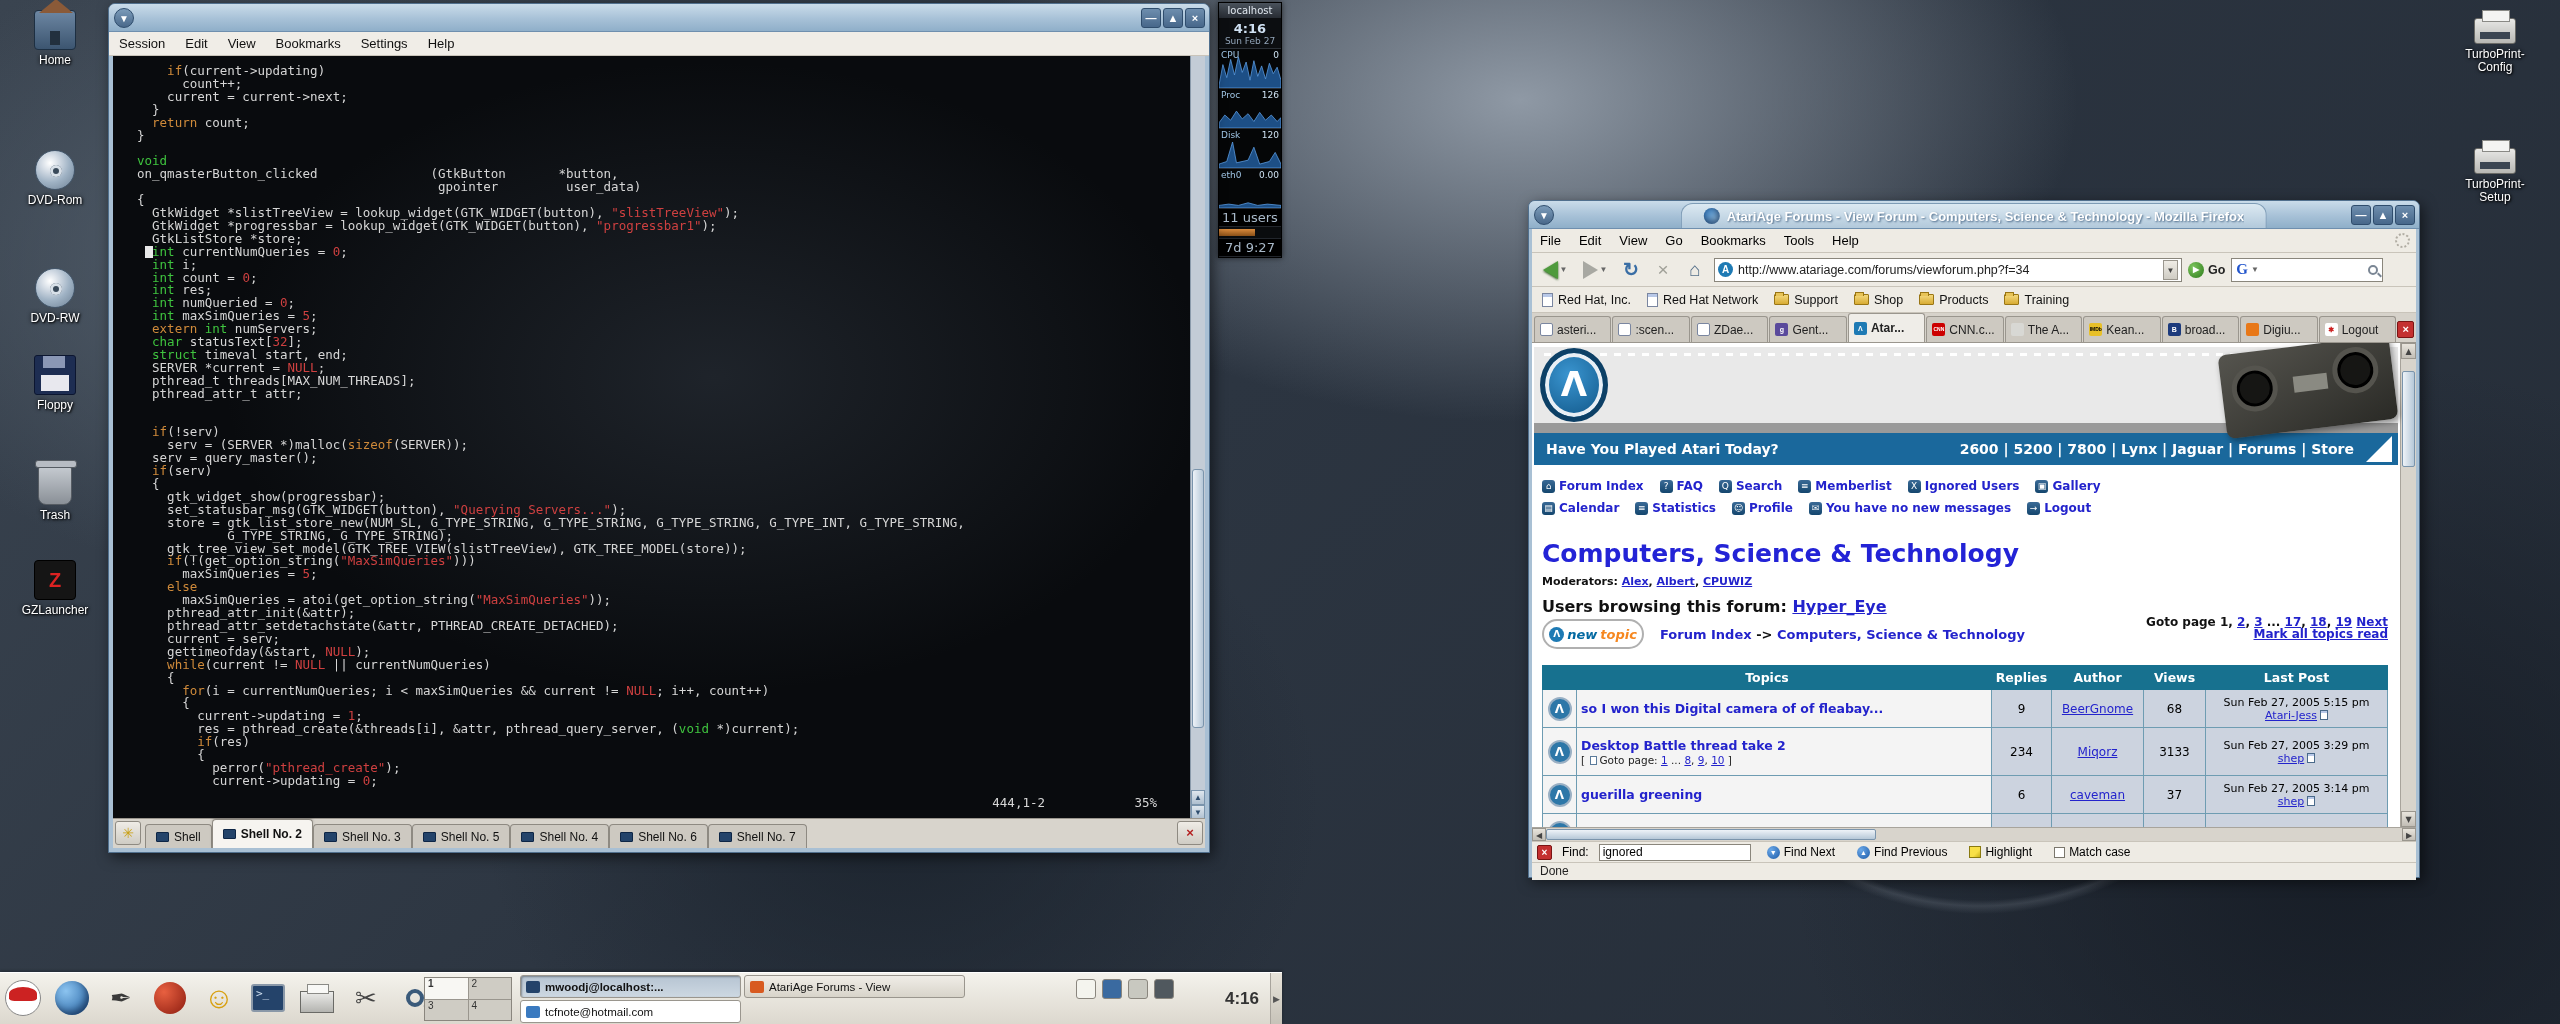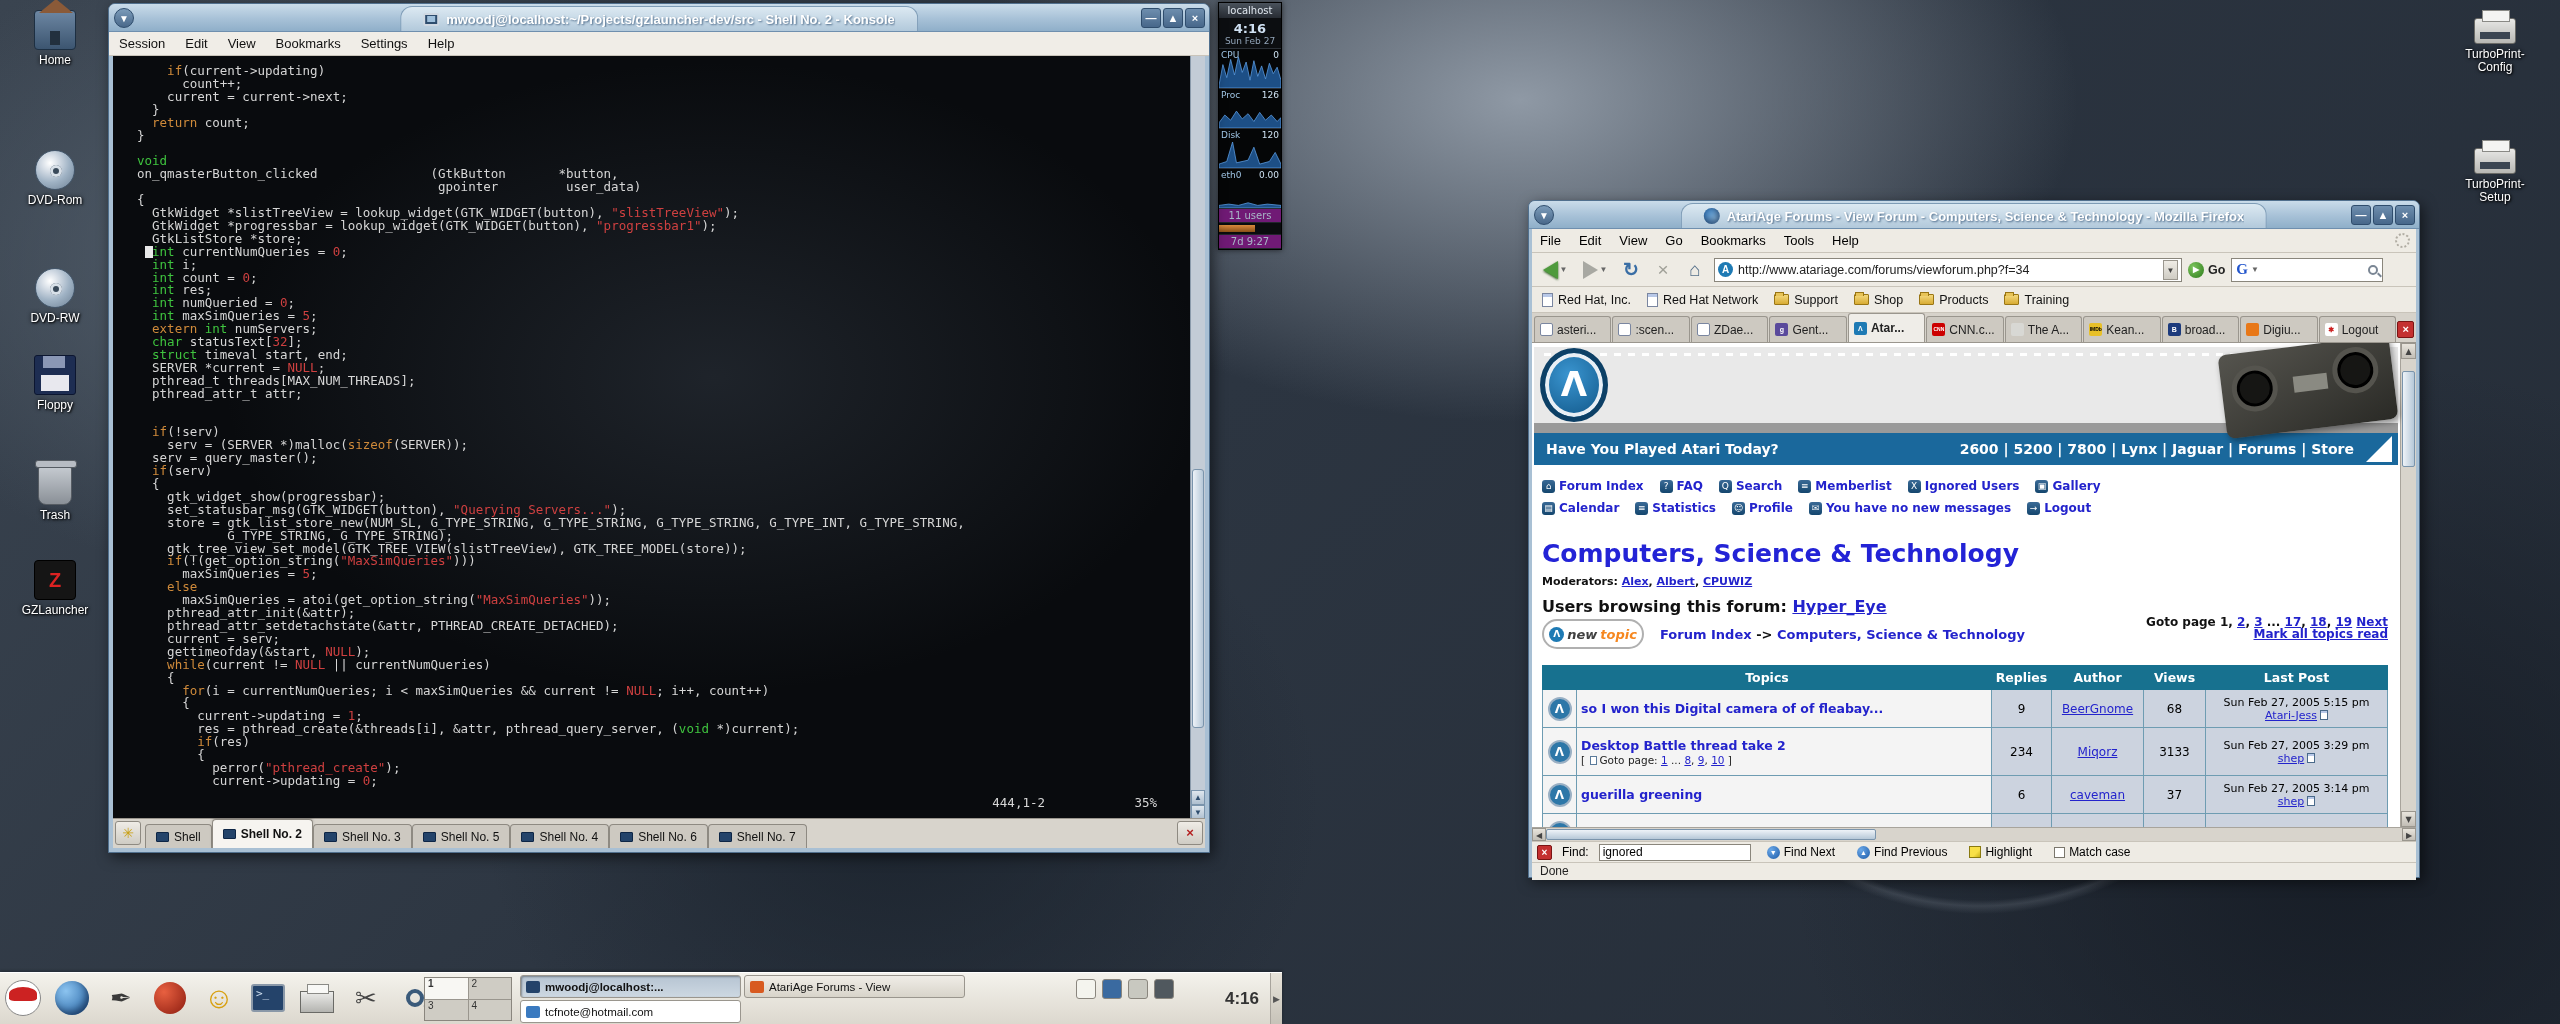--- a/index.html
+++ b/index.html
@@ -41,21 +41,21 @@
   
   #gkrellm { left:1218px; top:2px; width:64px; background:#14171b; border:1px solid #000; box-shadow:0 0 6px rgba(0,0,0,.6); font-family:"DejaVu Sans", sans-serif; }
   #gkrellm .khead { background:linear-gradient(#4a525c,#272c33); color:#dfe6ee; font-size:10px; text-align:center; padding:2px 0; }
   #gkrellm .kclock { background:#0c0e11; text-align:center; padding:3px 0 2px; border-bottom:1px solid #2a2f36; }
   #gkrellm .kclock .t { color:#cfe0f2; font-size:13px; font-weight:bold; }
   #gkrellm .kclock .d { color:#92a4b8; font-size:9px; }
   #gkrellm .kchart { position:relative; height:40px; background:#050607; border-bottom:1px solid #2a2f36; }
   #gkrellm .kchart svg { position:absolute; inset:0; width:100%; height:100%; }
   #gkrellm .kchart .cl { position:absolute; left:2px; top:1px; color:#9fc4e4; font-size:9px; z-index:2; }
   #gkrellm .kchart .cv { position:absolute; right:2px; top:1px; color:#cde0f0; font-size:9px; z-index:2; }
-  #gkrellm .krow { color:#a8b8c8; font-size:10px; text-align:center; padding:1px 0; background:#701a75; border-bottom:1px solid #22262c; }
+  #gkrellm .krow { color:#a8b8c8; font-size:13px; text-align:center; padding:1px 0; background:#000000; border-bottom:1px solid #22262c; }
   #gkrellm .kmem { height:12px; background:#0a0c0e; position:relative; border-bottom:1px solid #22262c; }
   #gkrellm .kmem i { position:absolute; left:0; top:2px; bottom:2px; width:58%; background:linear-gradient(#d98a3c,#8a5018); }
 
   
   .window { position:absolute; background:#a9c0d4; border:1px solid #51708e; border-radius:7px 7px 0 0; box-shadow:3px 4px 14px rgba(0,0,0,.55); }
   .titlebar { position:relative; height:28px; background:linear-gradient(#cadcea 0%, #a7c1d7 55%, #8fafc9 100%); border-radius:6px 6px 0 0; border-bottom:1px solid #6f8fae; }
   .title-bubble { position:absolute; top:2px; left:50%; transform:translateX(-50%); height:25px; padding:0 22px; border-radius:12px 12px 0 0; background:linear-gradient(#dce9f2,#b2c9db); border:1px solid #7e9cb6; border-bottom:none; display:flex; align-items:center; gap:7px; max-width:75%; white-space:nowrap; }
   .title-text { color:#fff; font-weight:bold; font-size:13px; text-shadow:1px 1px 2px #4a6887; overflow:hidden; text-overflow:ellipsis; }
   .tb-menu { position:absolute; left:5px; top:4px; width:20px; height:20px; border-radius:50%; background:linear-gradient(#7c9cba,#49688a); border:1px solid #2f4d6d; color:#fff; font-size:10px; text-align:center; line-height:19px; }
   .tb-btns { position:absolute; right:4px; top:4px; display:flex; gap:2px; }
@@ -280,24 +280,20 @@
   <div class="krow">11 users</div>
   <div class="kmem">
       <i></i>
     </div>
   <div class="krow">7d 9:27</div>
 </div>
 
 <div id="konsole" class="window">
   <div class="titlebar">
     <div class="tb-menu">▼</div>
-    <div class="title-bubble">
-      <span class="mini-monitor"></span>
-      <span class="title-text">mwoodj@localhost:~/Projects/gzlauncher-dev/src - Shell No. 2 - Konsole</span>
-    </div>
     <div class="tb-btns">
       <div class="tb-btn">—</div>
       <div class="tb-btn">▲</div>
       <div class="tb-btn">×</div>
     </div>
   </div>
   <div class="menubar" id="konsole-menubar">
       <span>Session</span>
       <span>Edit</span>
       <span>View</span>
@@ -596,21 +592,21 @@
               <span class="aa-ic">→</span>
               <span class="blu-n">Logout</span>
             </span>
           </div>
         <div id="aa-heading">Computers, Science &amp; Technology</div>
         <div id="aa-mods"><span>Moderators:</span> <span id="aa-modlinks"><a class="blu">Alex</a>, <a class="blu">Albert</a>, <a class="blu">CPUWIZ</a></span></div>
         <div id="aa-browse"><span>Users browsing this forum:</span> <a class="blu">Hyper_Eye</a></div>
         <div id="aa-goto">Goto page 1, <a class="blu">2</a>, <a class="blu">3</a> ... <a class="blu">17</a>, <a class="blu">18</a>, <a class="blu">19</a>  <a class="blu">Next</a></div>
         <div id="aa-newtopic">
           <span class="mini">Λ</span>
-          <span style="color:#404040;">new</span>
+          <span style="color:#0369a1;">new</span>
             <span style="color:#f6871f;">topic</span>
         </div>
         <div id="aa-crumb">
           <span class="c">Forum Index</span>
           <span>-&gt;</span>
           <span class="c">Computers, Science &amp; Technology</span>
         </div>
         <div id="aa-markread"><a class="blu">Mark all topics read</a></div>
         <table id="aa-table">
           <thead>

